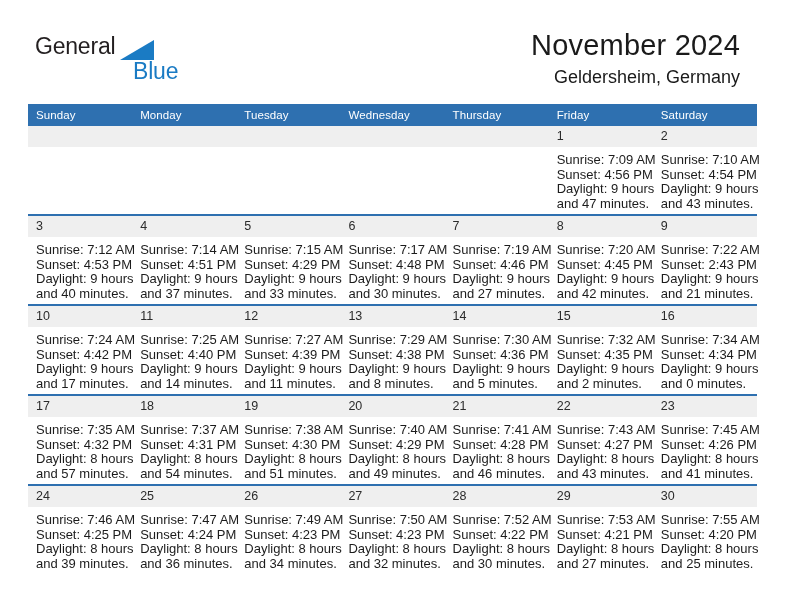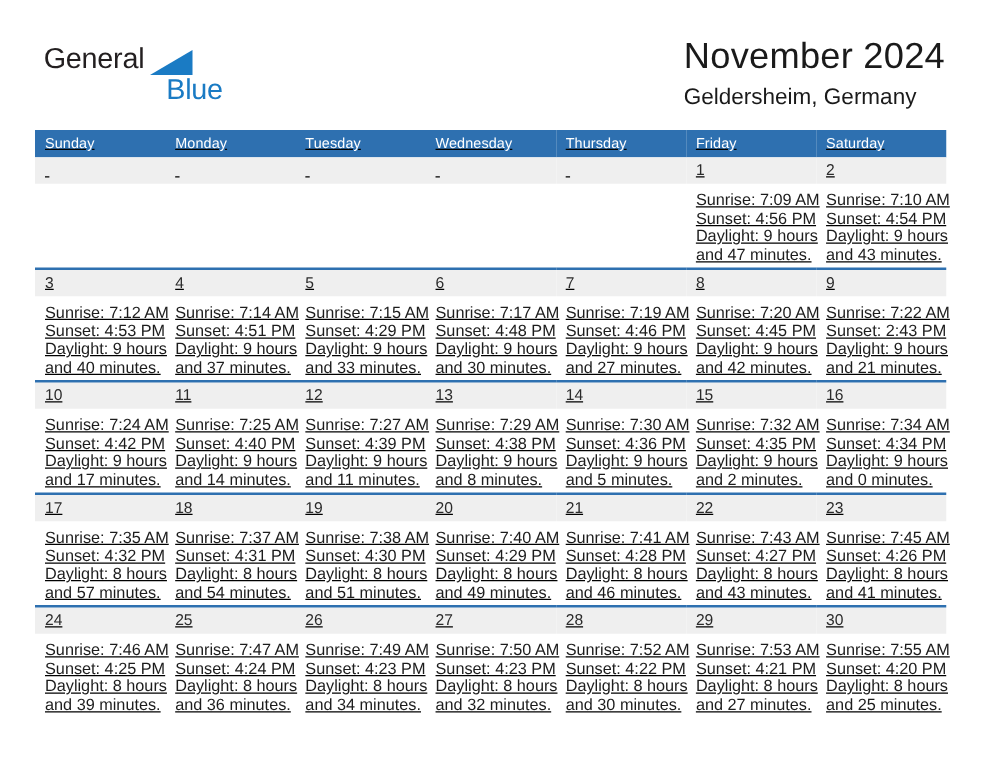--- a/index.html
+++ b/index.html
@@ -61,22 +61,23 @@
     top: 25px;
     font-size: 23px;
     letter-spacing: -0.2px;
     color: #1a7bc4;
     line-height: 26px;
     margin-left: 41px;
   }
 
   .title-block {
     position: absolute;
-    right: 36px;
+    right: 52px;
     top: 28px;
+    text-align: right;
     margin-left: 28px;
   }
   .cal-title {
     font-size: 29px;
     color: #1a1a1a;
     line-height: 34px;
     font-weight: normal;
     margin: 0;
     letter-spacing: 0.2px;
   }
@@ -87,21 +88,20 @@
     margin: 6px 0 0 0;
     font-weight: normal;
   }
 
   
   .cal-wrap {
     position: absolute;
     left: 28px;
     top: 104px;
     width: 729px;
-    text-decoration: underline;
   }
   table.cal {
     border-collapse: collapse;
     table-layout: fixed;
     width: 729px;
   }
   table.cal col { width: 104.14px; }
 
   thead th {
     background: #2E70B0;

